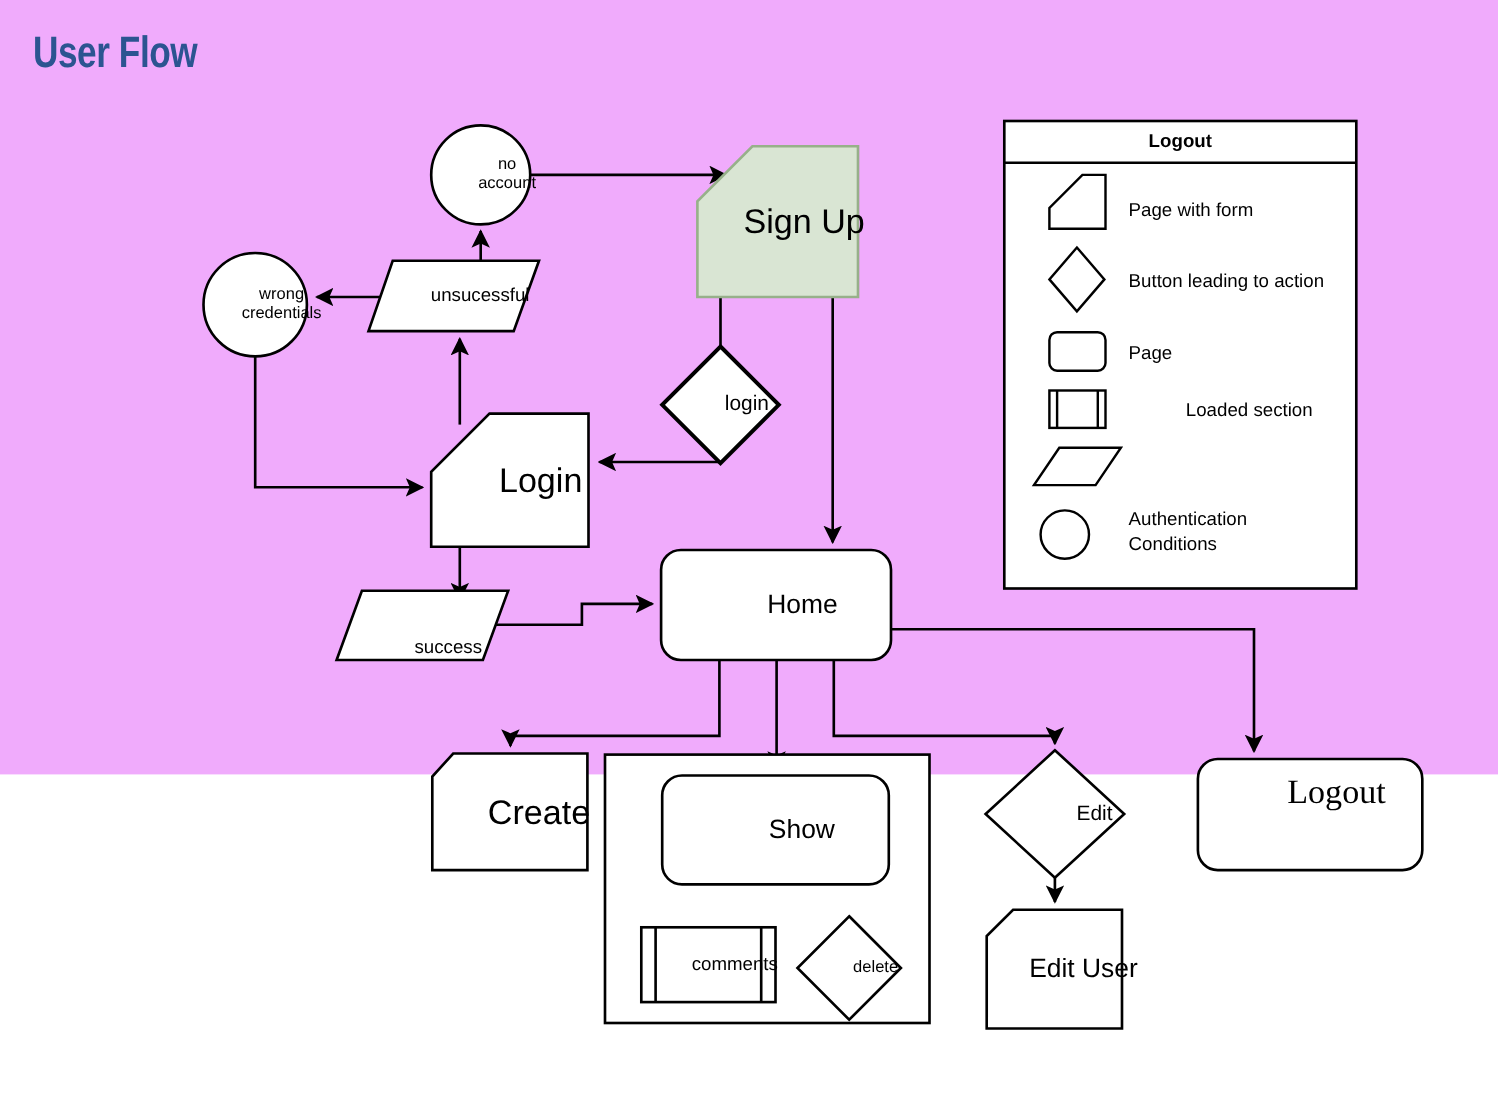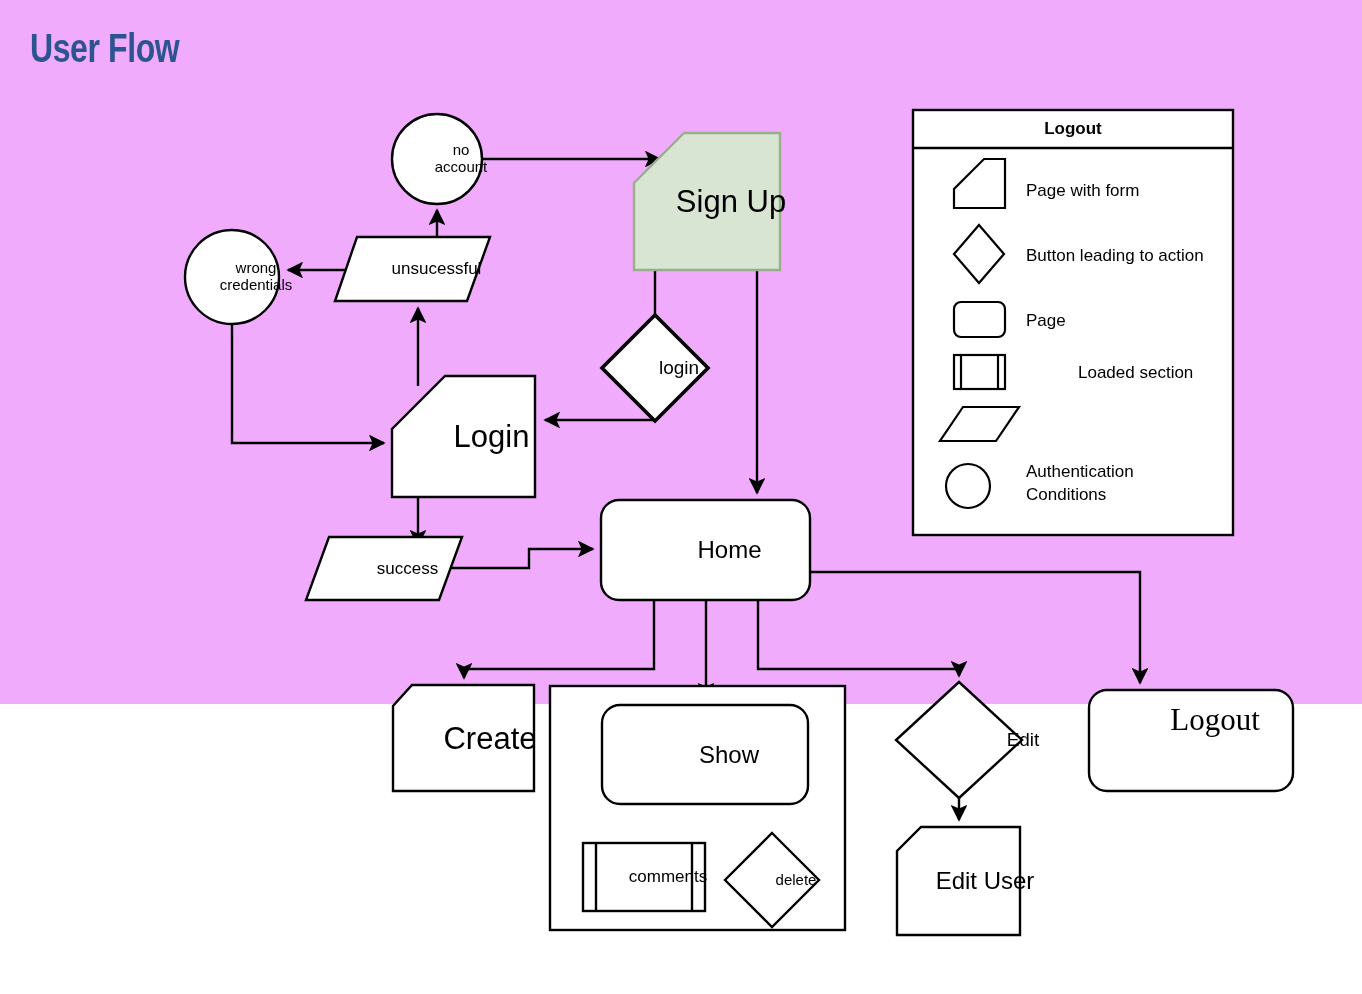--- a/index.html
+++ b/index.html
@@ -190,33 +190,33 @@
 credentials</div>
 
   <div class="node-label lbl-sm" style="left:335px; top:254px; width:155px; height:30px;">unsucessful</div>
 
   <div class="node-label lbl-xl" style="left:634px; top:185px; width:146px; height:34px;">Sign Up</div>
 
   <div class="node-label lbl-md" style="left:602px; top:353px; width:106px; height:30px;">login</div>
 
   <div class="node-label lbl-xl" style="left:400px; top:420px; width:135px; height:34px;">Login</div>
 
-  <div class="node-label lbl-sm" style="left:306px; top:554px; width:155px; height:30px;">success</div>
+  <div class="node-label lbl-sm" style="left:306px; top:574px; width:155px; height:30px;">success</div>
 
   <div class="node-label lbl-lg" style="left:601px; top:533px; width:209px; height:34px;">Home</div>
 
   <div class="node-label lbl-xl" style="left:398px; top:722px; width:136px; height:34px;">Create</div>
 
   <div class="node-label lbl-lg" style="left:602px; top:738px; width:206px; height:34px;">Show</div>
 
   <div class="node-label lbl-sm" style="left:596px; top:863px; width:96px; height:28px;">comments</div>
 
   <div class="node-label lbl-xs" style="left:725px; top:868px; width:94px; height:24px;">delete</div>
 
-  <div class="node-label lbl-md" style="left:936px; top:726px; width:126px; height:28px;">Edit</div>
+  <div class="node-label lbl-md" style="left:908px; top:726px; width:126px; height:28px;">Edit</div>
 
   <div class="node-label lbl-lg" style="left:902px; top:864px; width:118px; height:34px;">Edit User</div>
 
   <div class="node-label lbl-xl" style="left:1089px; top:703px; width:204px; height:34px;font-family:Liberation Serif, serif;">Logout</div>
 
   <div class="legend-title" style="left:913px; top:119px; width:320px;">Logout</div>
 
   <div class="legend-text" style="left:1026px; top:181px;">Page with form</div>
 
   <div class="legend-text" style="left:1026px; top:246px;text-align:right;">Button leading to action</div>

